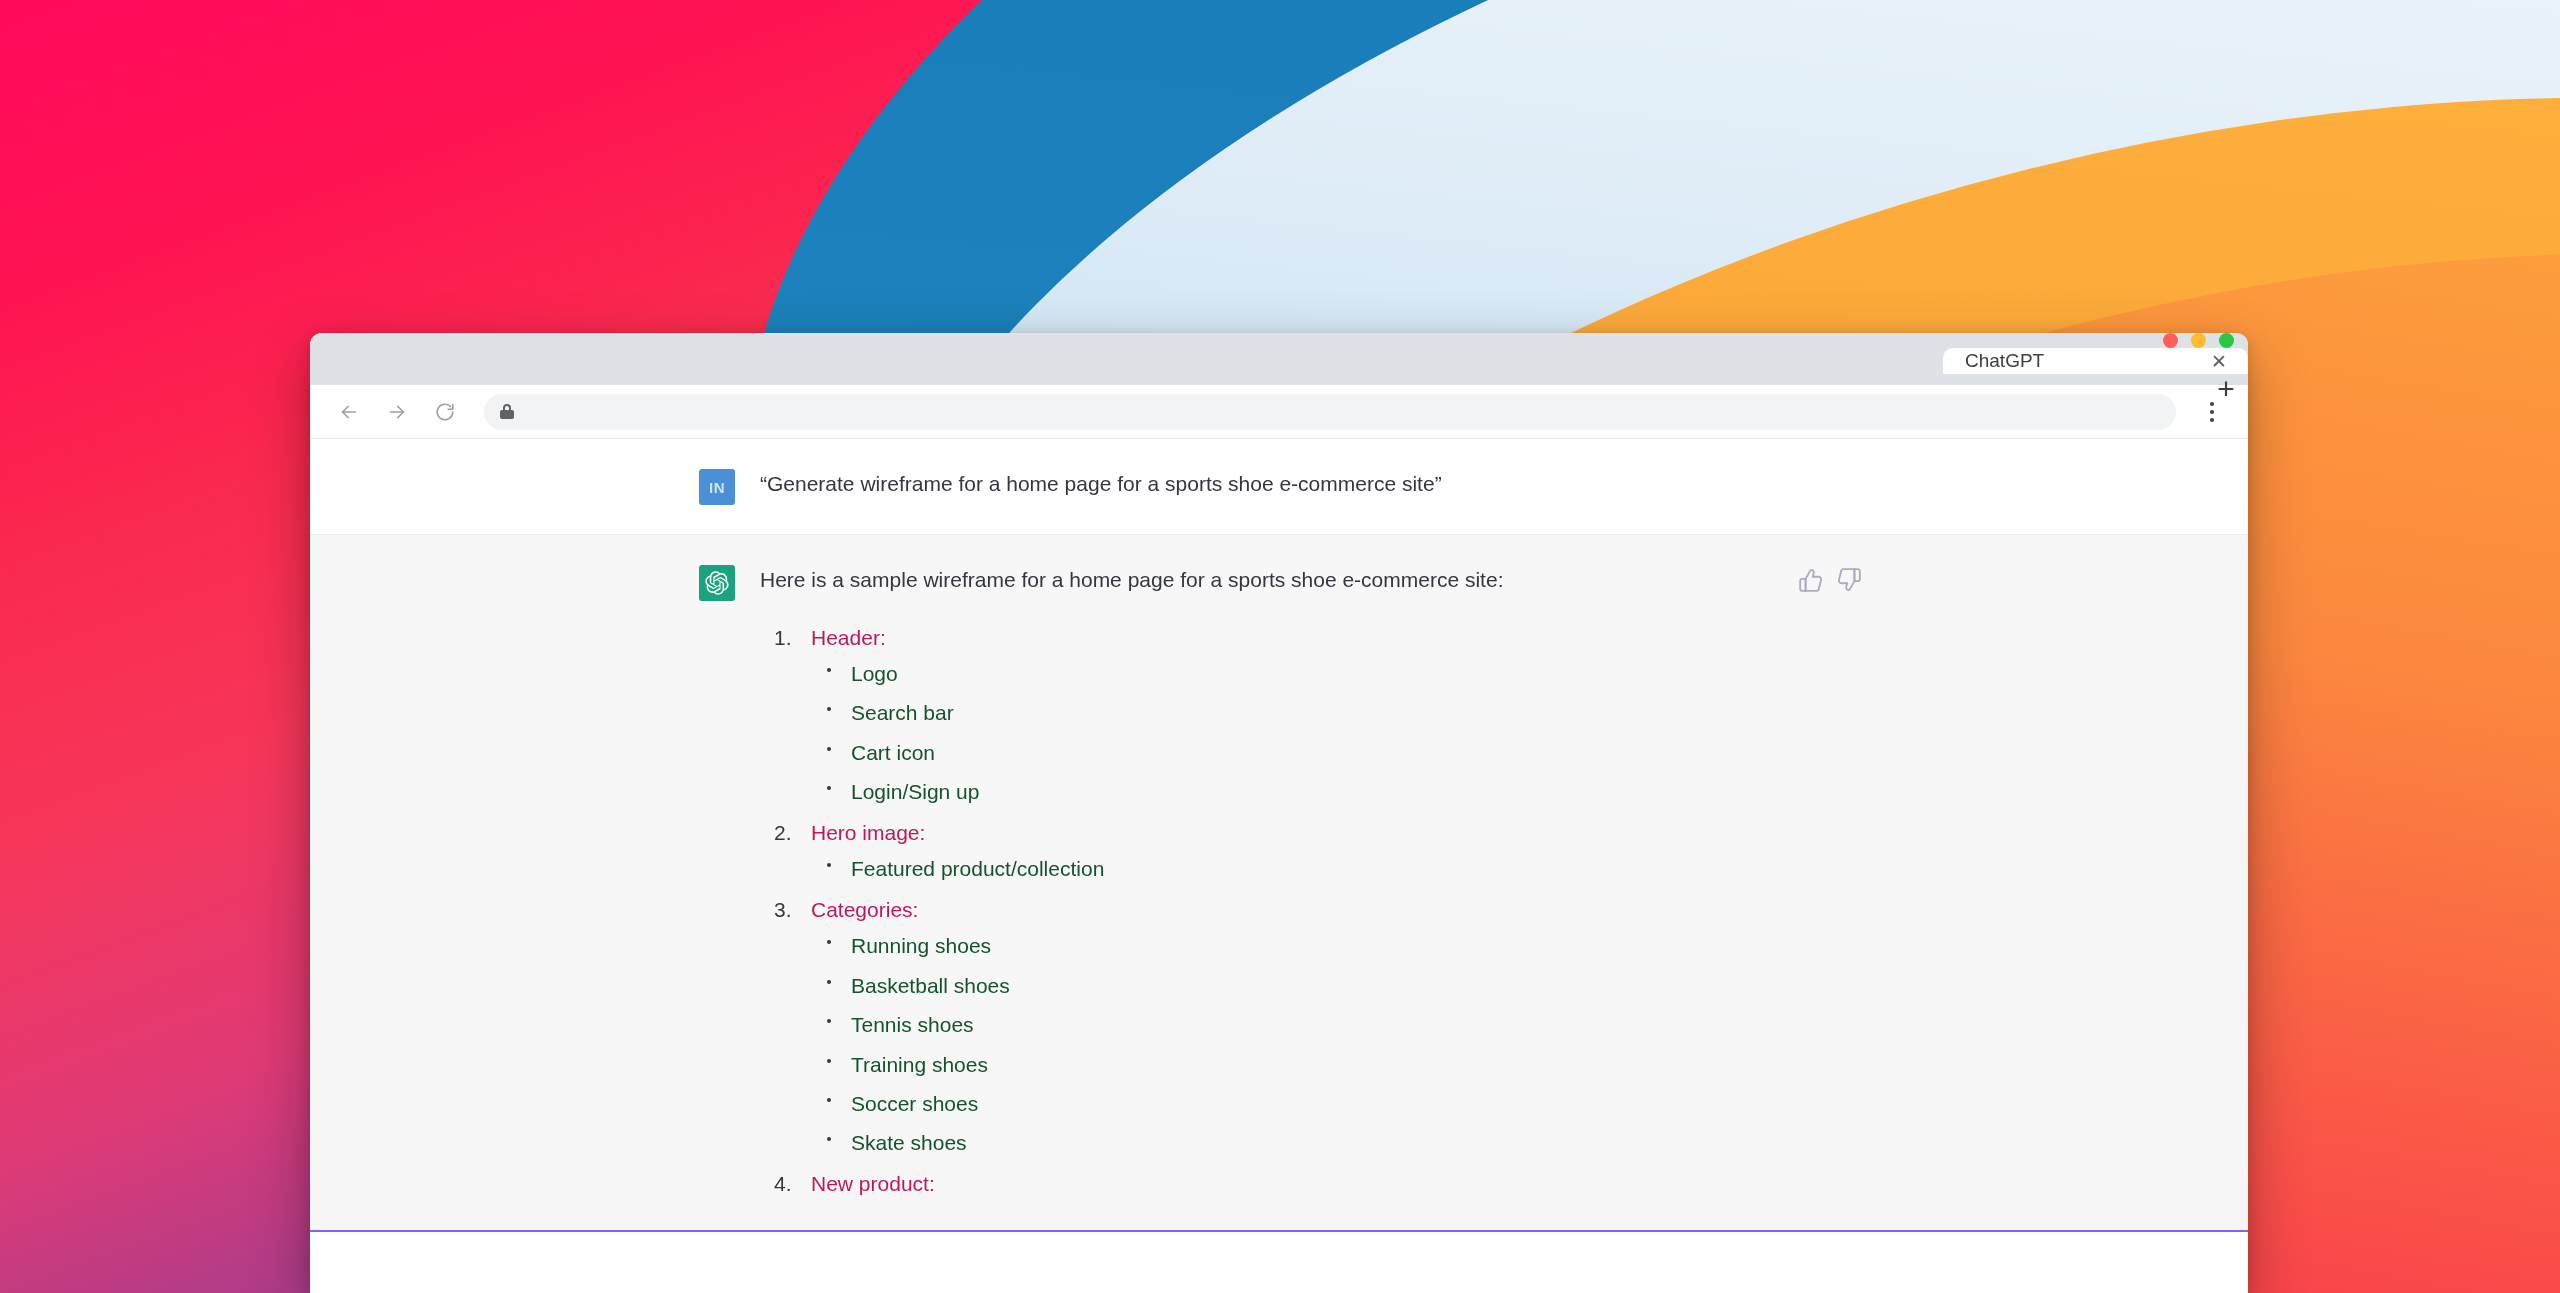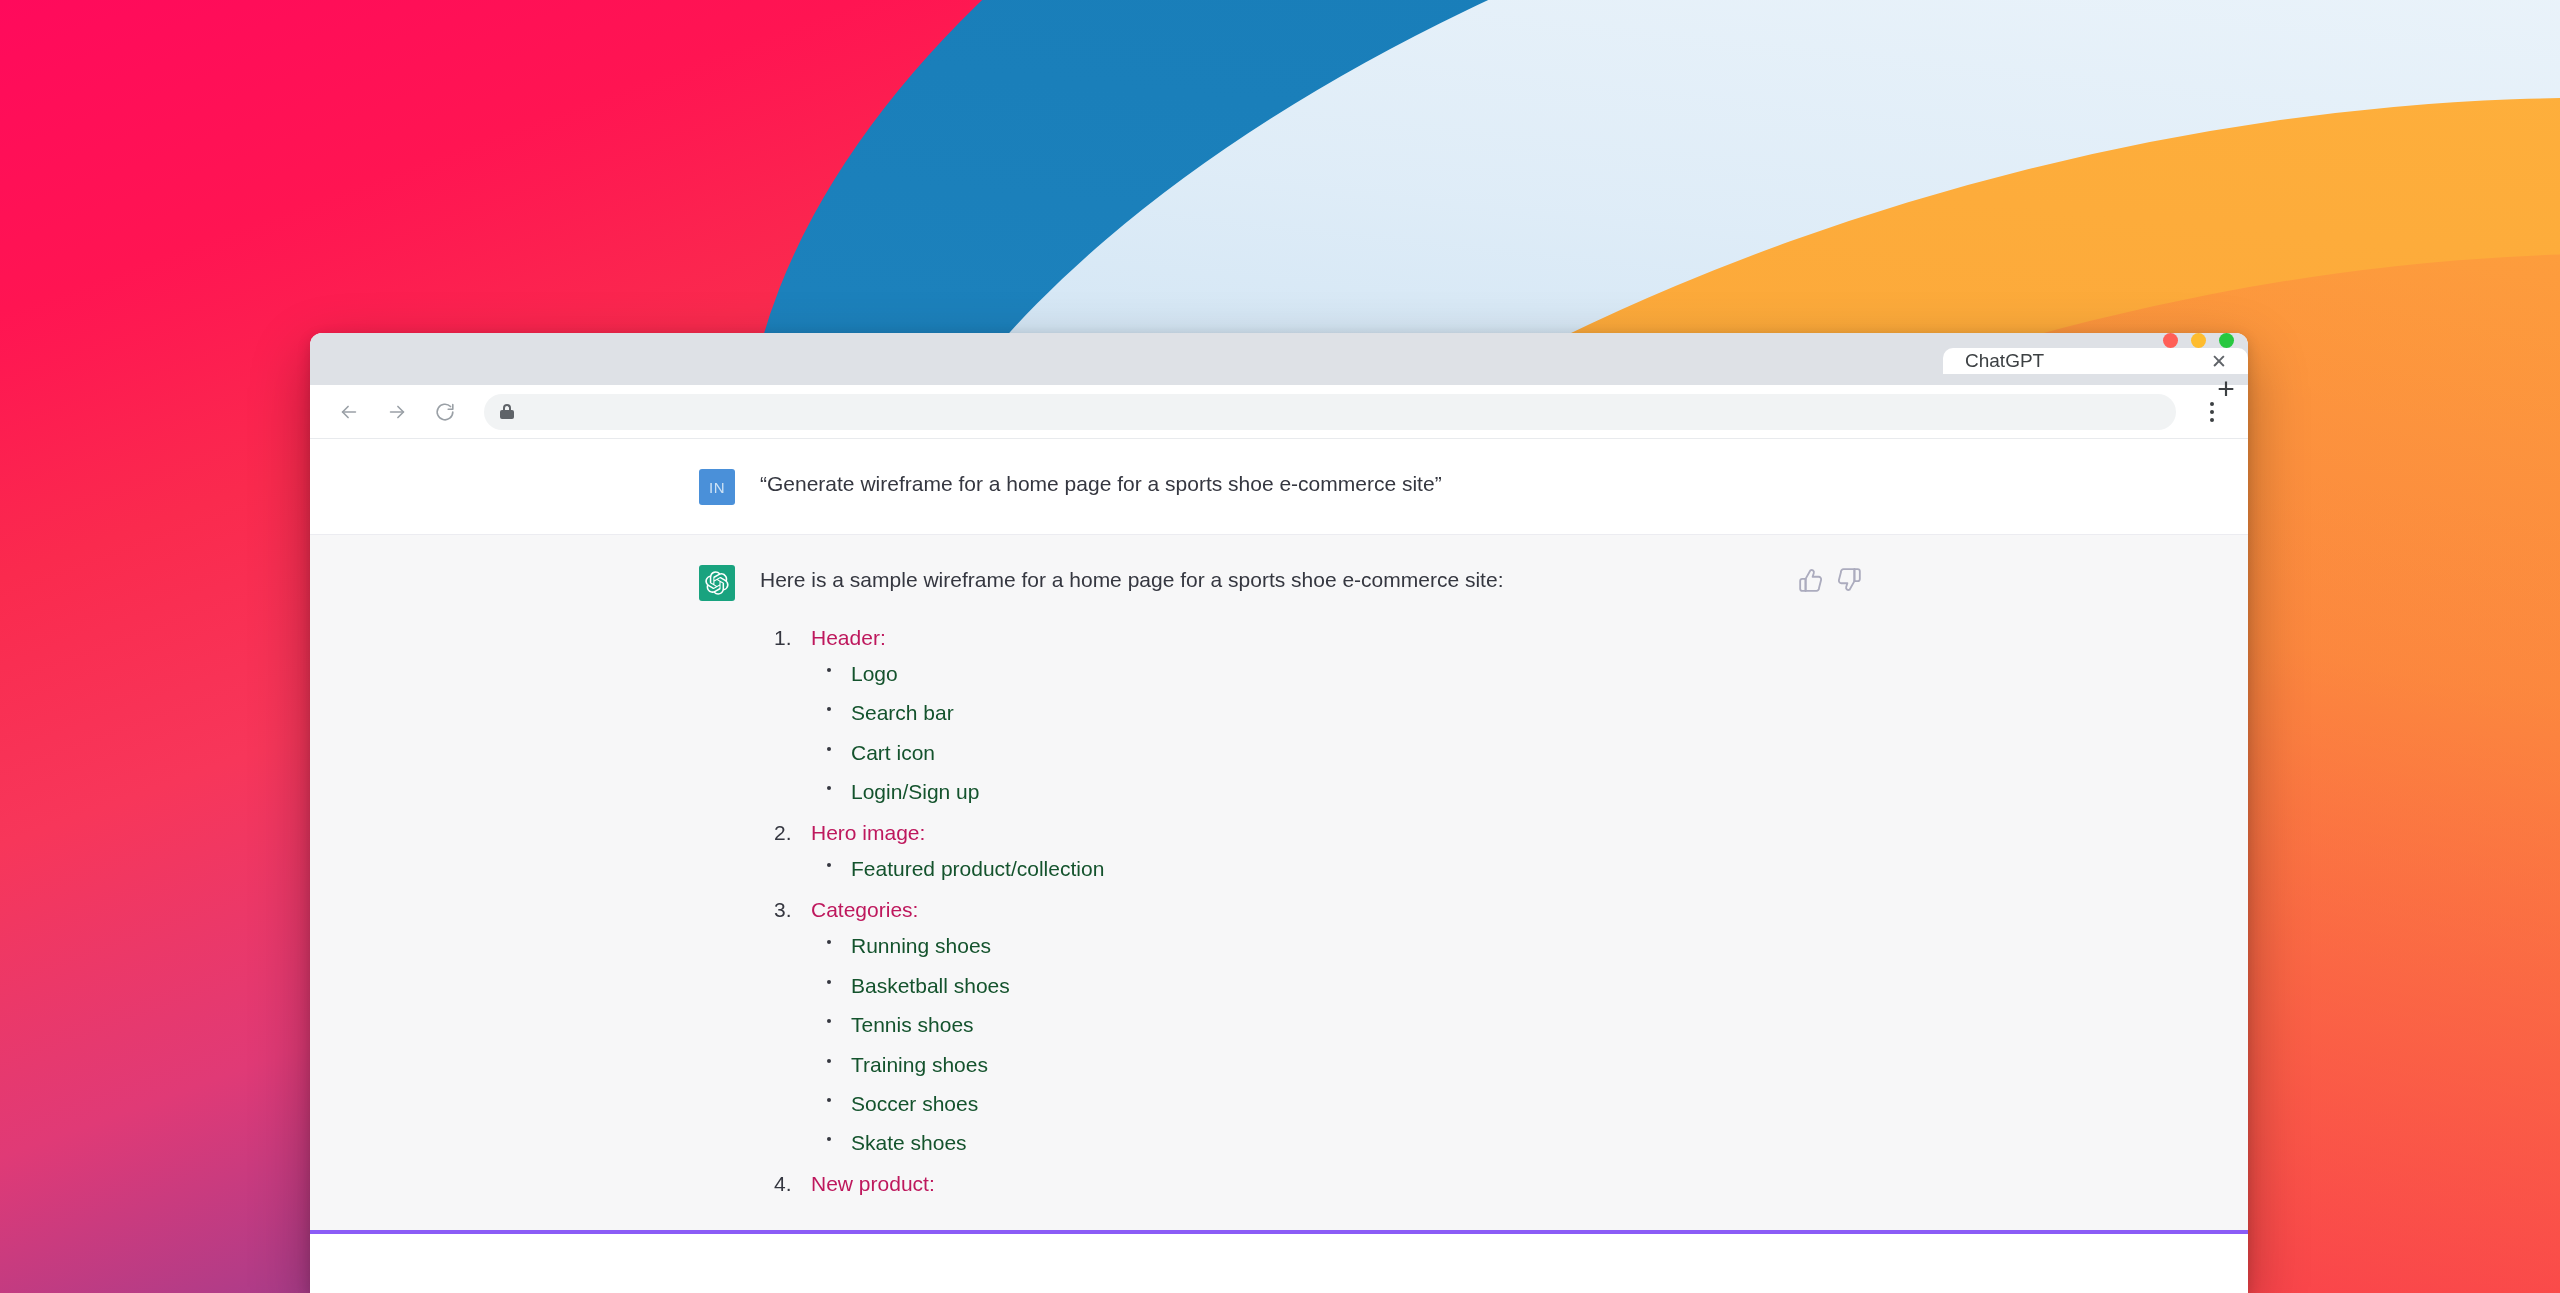--- a/index.html
+++ b/index.html
@@ -158,32 +158,33 @@
     display:flex; flex-direction:column; align-items:center; justify-content:center;
     gap:4px;
   }
   .kebab i{ width:4px; height:4px; border-radius:50%; background:#3c4043; display:block; }
 
   
   .viewport{ background:#fff; height:854px; overflow:hidden; }
 
   .msg{ display:flex; justify-content:center; }
   .msg.user{ background:#ffffff; border-bottom:1px solid #ececf1; }
-  .msg.assistant{ background:#f7f7f8; border-bottom:4px solid #8b5cf6; }
+  .msg.assistant{ background:#f7f7f8; border-bottom:2px solid #8b5cf6; }
   .msg-inner{
     width:1160px;
     display:flex;
     gap:25px;
     padding:29px 0 29px 0;
     position:relative;
   }
   .avatar{
     width:36px; height:36px; border-radius:3px; flex:0 0 auto;
     display:flex; align-items:center; justify-content:center;
     margin-top:1px;
+    font-weight:bold;
   }
   .avatar.user{ background:#4a90d9; color:#cfe3f5; font-size:15px; letter-spacing:0.5px; }
   .avatar.bot{ background:#19a37f; }
   .msg-body{ flex:1; min-width:0; color:#353740; }
   .msg-text{ font-size:21px; line-height:1.55; }
 
   .actions{
     position:absolute; right:-3px; top:32px;
     display:flex; gap:12px;
   }

